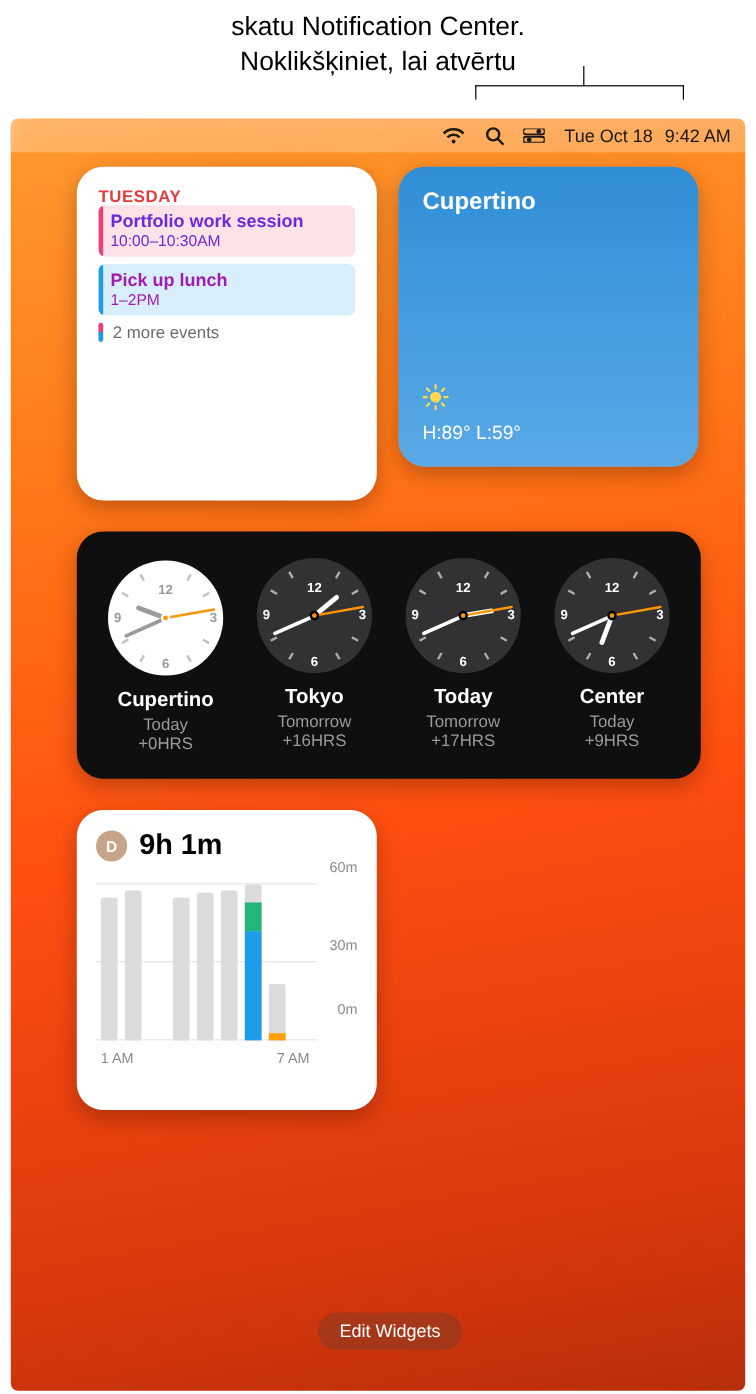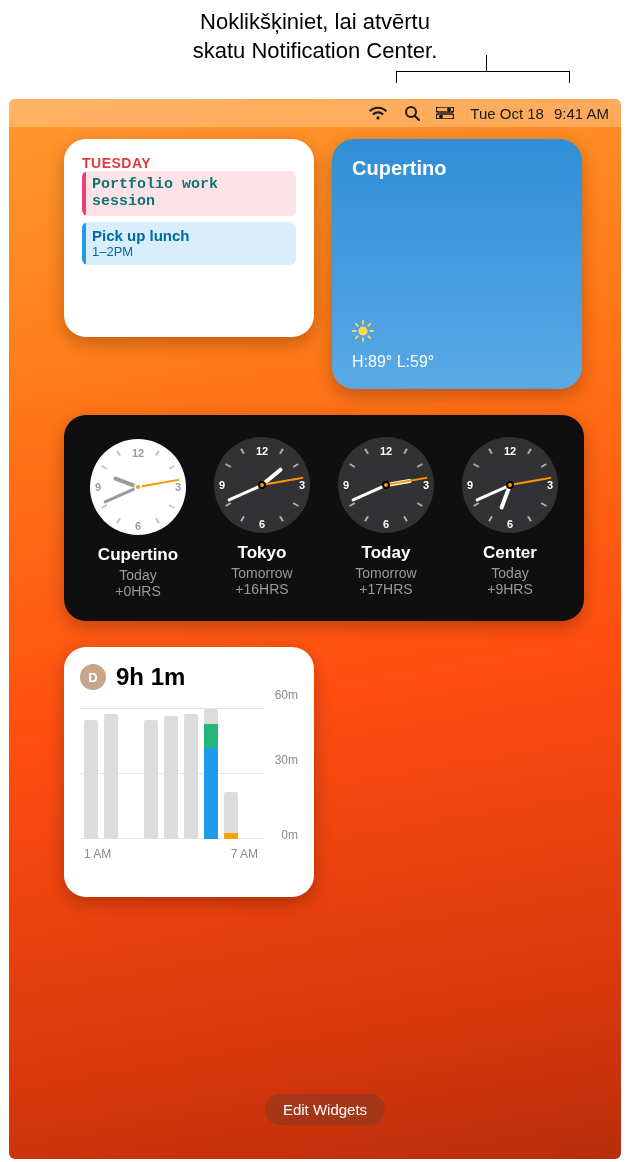--- a/index.html
+++ b/index.html
@@ -62,33 +62,33 @@
   }
 
   .row { display:flex; gap:18px; }
   .widget {
     border-radius: 22px;
     box-shadow: 0 6px 18px rgba(0,0,0,0.25);
   }
 
   
   .cal {
-    width: 250px; height: 198px;
+    width: 250px; height: 278px;
     background: #fff;
     padding: 16px 18px;
   }
   .cal .dow { color:#e23b3b; font-size:14px; font-weight:600; letter-spacing:0.5px; text-transform:uppercase; }
   .cal .daynum { font-size:48px; font-weight:400; line-height:1; margin:2px 0 10px 0; }
   .cal .event { border-radius:6px; padding:5px 8px 6px 10px; margin-bottom:6px; position:relative; overflow:hidden; }
   .cal .event .bar { position:absolute; left:0; top:0; bottom:0; width:4px; border-radius:2px; }
   .cal .event.pink { background:#fde2e8; } .cal .event.pink .bar{ background:#e9407a; }
   .cal .event.blue { background:#d9eefc; } .cal .event.blue .bar{ background:#1e9be9; }
   .cal .event .title { font-size:15px; font-weight:600; }
-  .cal .event.pink .title, .cal .event.pink .time { color:#0f766e;font-family:Liberation Mono, monospace; }
-  .cal .event.blue .title, .cal .event.blue .time { color:#0369a1; }
+  .cal .event.pink .title, .cal .event.pink .time { color:#6d28d9; }
+  .cal .event.blue .title, .cal .event.blue .time { color:#a21caf; }
   .cal .event .time { font-size:13px; }
   .cal .more { font-size:14px; color:#6b6b6b; display:flex; align-items:center; gap:8px; margin-top:2px; }
   .cal .more .bar { width:4px; height:16px; border-radius:2px; background:linear-gradient(#e9407a 50%,#1e9be9 50%); }
 
   
   .weather {
     width: 250px; height: 250px;
     background: linear-gradient(#2f8ed6, #5aa9e6);
     color:#fff;
     padding: 18px 20px;
@@ -113,21 +113,21 @@
   .wc-item { text-align:center; width:120px; }
   .clockface {
     width:96px; height:96px;
     border-radius:50%;
     margin:0 auto 10px auto;
     position:relative;
   }
   .clockface.day { background:#fff; color:#000; }
   .clockface.night { background:#323234; color:#fff; }
   .clockface .num { position:absolute; font-size:11px; font-weight:600; }
-  .clockface .n12 { top:8px; left:50%; transform:translateX(-50%);} 
+  .clockface .n12 { top:19px; left:50%; transform:translateX(-50%);} 
   .clockface .n3 { right:5px; top:50%; transform:translateY(-50%);} 
   .clockface .n6 { bottom:3px; left:50%; transform:translateX(-50%);} 
   .clockface .n9 { left:5px; top:50%; transform:translateY(-50%);} 
   .clockface .tick { position:absolute; left:50%; top:50%; width:2px; height:6px; background:currentColor; transform-origin:50% 42px; opacity:0.6; }
   .hand { position:absolute; left:50%; top:50%; transform-origin:50% 100%; border-radius:2px; }
   .hand.hour { width:4px; height:26px; background:currentColor; margin-left:-2px; margin-top:-26px; }
   .hand.min  { width:3px; height:38px; background:currentColor; margin-left:-1.5px; margin-top:-38px; }
   .hand.sec  { width:2px; height:42px; background:#ff9500; margin-left:-1px; margin-top:-42px; }
   .clockface .pin { position:absolute; left:50%; top:50%; width:8px; height:8px; margin:-4px 0 0 -4px; border-radius:50%; background:#ff9500; border:2px solid #000; }
   .clockface.day .pin { border-color:#fff; }
@@ -163,22 +163,22 @@
     padding: 7px 18px;
     border-radius: 20px;
     font-size: 15px;
     font-weight:500;
   }
 </style>
 </head>
 <body>
 
 <div class="annotation">
+  <div>skatu Notification Center.</div>
   <div>Noklikšķiniet, lai atvērtu</div>
-  <div>skatu Notification Center.</div>
 </div>
 <div class="callout-bracket">
   <div class="stem"></div>
     <div class="h"></div>
     <div class="l"></div>
     <div class="r"></div>
 </div>
 
 <div class="desktop">
 
@@ -197,38 +197,43 @@
     <span class="icon">
       <svg width="18" height="12" viewBox="0 0 18 12">
           <rect x="0" y="0" width="18" height="5" rx="2.5" fill="none" stroke="#1a1a1a" stroke-width="1.6"></rect>
           <circle cx="13" cy="2.5" r="2" fill="#1a1a1a"></circle>
           <rect x="0" y="7" width="18" height="5" rx="2.5" fill="none" stroke="#1a1a1a" stroke-width="1.6"></rect>
           <circle cx="5" cy="9.5" r="2" fill="#1a1a1a"></circle>
         </svg>
     </span>
     <span class="clock-area">
       <span>Tue Oct 18</span>
-      <span>9:41 AM</span>
+      <span>9:42 AM</span>
     </span>
   </div>
 
   <div class="nc">
 
     <div class="row">
 
       <div class="widget cal">
         <div class="dow">TUESDAY</div>
         <div class="event pink">
           <div class="bar"></div>
           <div class="title">Portfolio work session</div>
+          <div class="time">10:00–10:30AM</div>
         </div>
         <div class="event blue">
           <div class="bar"></div>
           <div class="title">Pick up lunch</div>
           <div class="time">1–2PM</div>
+        </div>
+        <div class="more">
+          <span class="bar"></span>
+          <span>2 more events</span>
         </div>
       </div>
 
       <div class="widget weather">
         <div>
           <div class="loc">Cupertino</div>
         </div>
         <div class="bottom">
           <svg class="sun" viewBox="0 0 24 24">
               <circle cx="12" cy="12" r="5" fill="#ffd84d"></circle>
@@ -343,21 +348,21 @@
     </div>
       </div>
 
     <div class="widget screentime">
       <div class="st-head">
         <div class="av">D</div>
         <div class="tot">9h 1m</div>
       </div>
       <div class="st-chart" id="stchart">
           <div class="grid" style="bottom:22px"></div>
-          <div class="glabel" style="bottom:12px">0m</div>
+          <div class="glabel" style="bottom:34px">0m</div>
           <div class="grid" style="bottom:87px"></div>
           <div class="glabel" style="bottom:87px">30m</div>
           <div class="grid" style="bottom:152px"></div>
           <div class="glabel" style="bottom:152px">60m</div>
           <div class="col" style="height:119.16666666666666px"></div>
           <div class="col" style="height:125.66666666666667px"></div>
           <div class="col" style="height:0px"></div>
           <div class="col" style="height:119.16666666666666px"></div>
           <div class="col" style="height:123.5px"></div>
           <div class="col" style="height:125.66666666666667px"></div>

